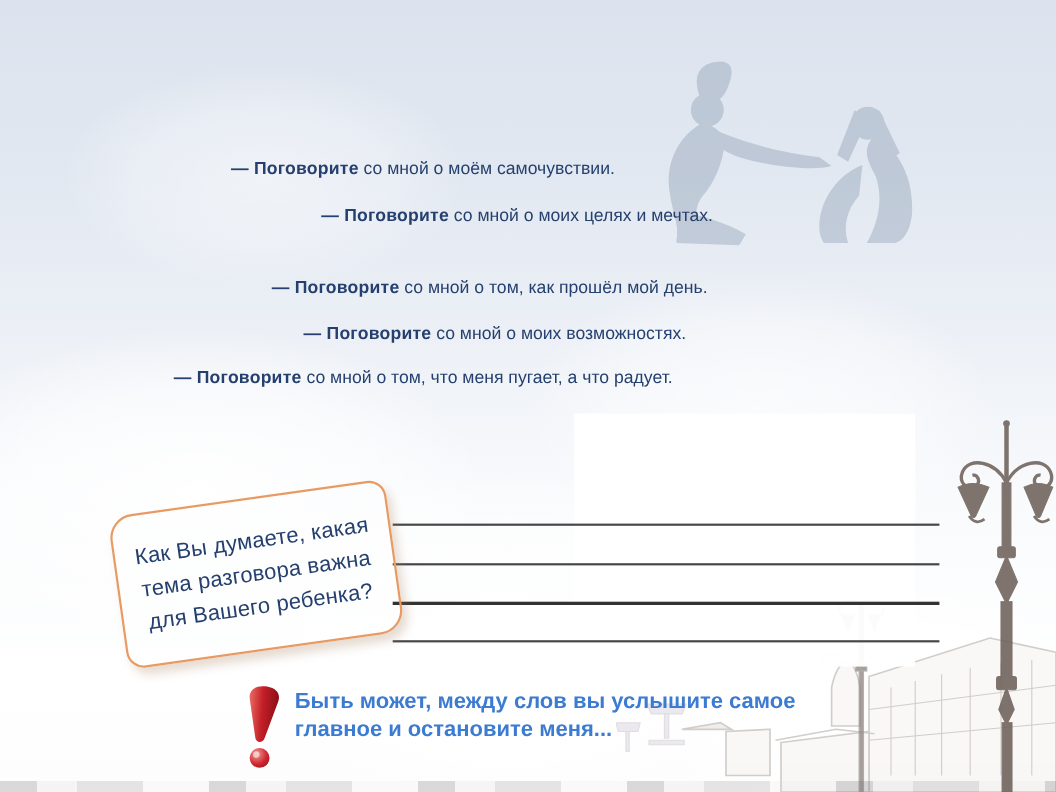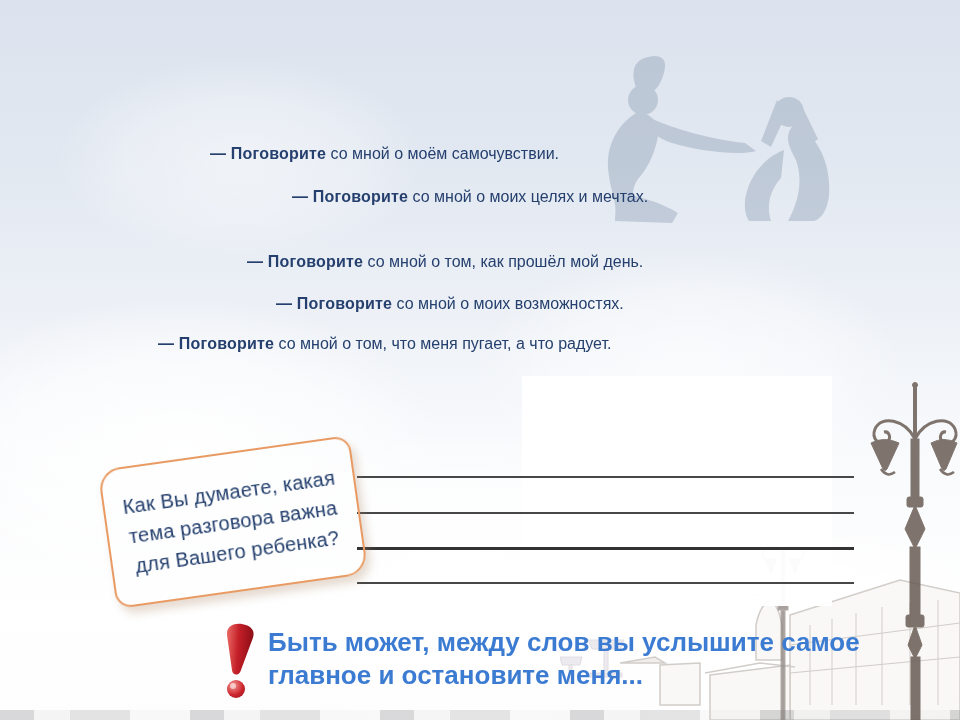--- a/index.html
+++ b/index.html
@@ -47,21 +47,21 @@
     border:2px solid var(--callout_border,#e89a62);
     border-radius:22px 16px 22px 16px;
     transform:rotate(-8deg);
     box-shadow:4px 7px 9px rgba(170,130,95,.28);
     display:flex; flex-direction:column; justify-content:center; align-items:center;
     z-index:6;
   }
   .callout span{display:block; font-size:20px; line-height:1.5; color:var(--statement,#25406e); letter-spacing:.2px;}
 
   .footer{position:absolute; left:268px; top:626px; z-index:6;
-    font-size:26px; font-weight:bold; color:var(--footer,#3c7bd2); line-height:1.27;}
+    font-size:20px; font-weight:bold; color:var(--footer,#3c7bd2); line-height:1.27;}
   .footer span{display:block;}
 
   .excl{position:absolute; left:212px; top:622px; z-index:6;}
 
   .sketch{position:absolute; pointer-events:none;}
   .figures{left:558px; top:0; filter:blur(.5px);}
   .lamp{left:853px; top:377px; z-index:3;}
   .buildings{left:560px; top:545px; z-index:1;}
 
   .bottomstrip{position:absolute; left:0; bottom:0; width:960px; height:10px; z-index:2; opacity:.55;

